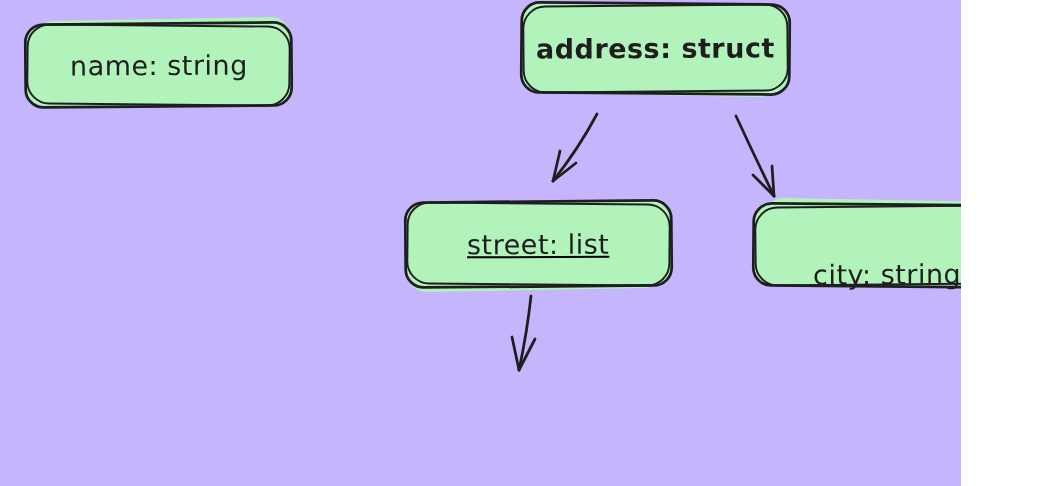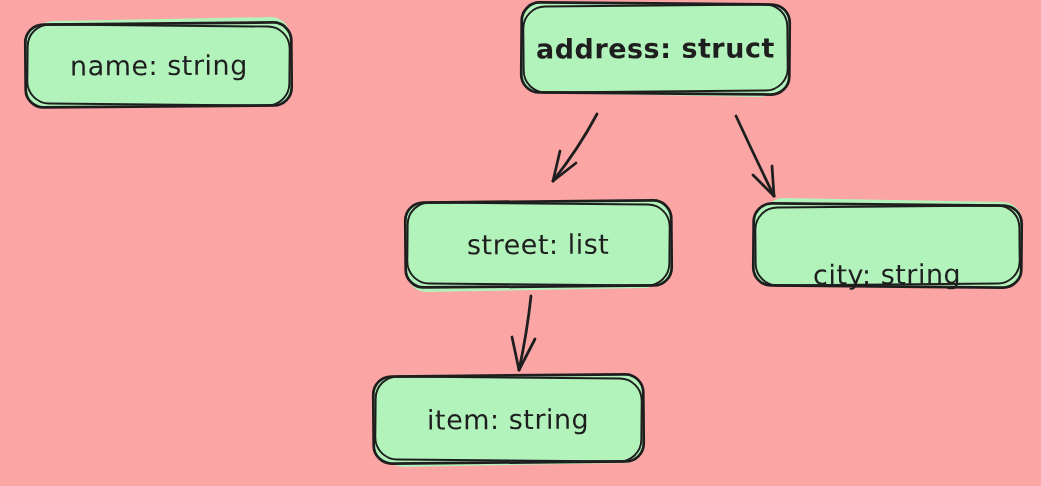--- a/index.html
+++ b/index.html
@@ -2,23 +2,23 @@
 <html><head>
 <meta charset="utf-8">
 <style>
   html, body {
     margin: 0;
     padding: 0;
     background: #ffffff;
   }
   .canvas {
     position: relative;
-    width: 1041px;
+    width: 961px;
     height: 486px;
-    background: #fca5a5;
+    background: #c4b5fd;
     overflow: hidden;
     font-family: "DejaVu Sans", "Liberation Sans", sans-serif;
   }
   .node {
     position: absolute;
     display: flex;
     align-items: center;
     justify-content: center;
     cursor: pointer;
   }
@@ -32,21 +32,21 @@
     z-index: 2;
     color: #1e1e1e;
     font-size: 27px;
     letter-spacing: 0.5px;
     white-space: nowrap;
     transform: rotate(-0.3deg);
   }
   
   .node-name    { left: 22px;  top: 20px;  width: 273px; height: 90px; }
   .node-address { left: 518px; top: 0;  width: 275px; height: 97px; font-weight: bold; }
-  .node-street  { left: 402px; top: 198px; width: 273px; height: 92px; }
+  .node-street  { left: 402px; top: 198px; width: 273px; height: 92px; text-decoration: underline; }
   .node-city    { left: 750px; top: 201px; width: 275px; height: 89px; align-items: flex-end; }
   .node-item    { left: 370px; top: 372px; width: 277px; height: 94px; }
 
   .edges-overlay {
     position: absolute;
     inset: 0;
     width: 1041px;
     height: 486px;
     z-index: 3;
     pointer-events: none;
@@ -98,28 +98,20 @@
 
   <div class="node node-city">
     <svg class="skin" viewBox="0 0 275 89" preserveAspectRatio="none">
       <rect x="8" y="4" width="259" height="79" rx="20" fill="#b2f2bb" transform="translate(5,-5) rotate(1 137 44)"></rect>
       <rect x="3.5" y="3.5" width="268" height="82" rx="18" fill="#b2f2bb" class="ink" style="fill:#b2f2bb" stroke-width="2.75" transform="rotate(0.5 137 44)"></rect>
       <rect x="5.5" y="5.5" width="264" height="78" rx="22" class="ink" stroke-width="1.9" transform="rotate(-0.55 137 44)"></rect>
     </svg>
     <span class="label">city: string</span>
   </div>
 
-  <div class="node node-item">
-    <svg class="skin" viewBox="0 0 277 94" preserveAspectRatio="none">
-      <rect x="8" y="4" width="261" height="84" rx="20" fill="#b2f2bb" transform="translate(5,5) rotate(-1 138 47)"></rect>
-      <rect x="3.5" y="3.5" width="270" height="87" rx="18" fill="#b2f2bb" class="ink" style="fill:#b2f2bb" stroke-width="2.75" transform="rotate(-0.5 138 47)"></rect>
-      <rect x="5.5" y="5.5" width="266" height="83" rx="22" class="ink" stroke-width="1.9" transform="rotate(0.55 138 47)"></rect>
-    </svg>
-    <span class="label">item: string</span>
-  </div>
 
   <svg class="edges-overlay" viewBox="0 0 1041 486">
 
     <g>
       <path class="edge-stroke" d="M 597 114 Q 579 148 553 181"></path>
       <path class="edge-stroke" d="M 553 181 L 576 163" stroke-width="2.4"></path>
       <path class="edge-stroke" d="M 553 181 L 560 151" stroke-width="2.4"></path>
     </g>
 
     <g>

